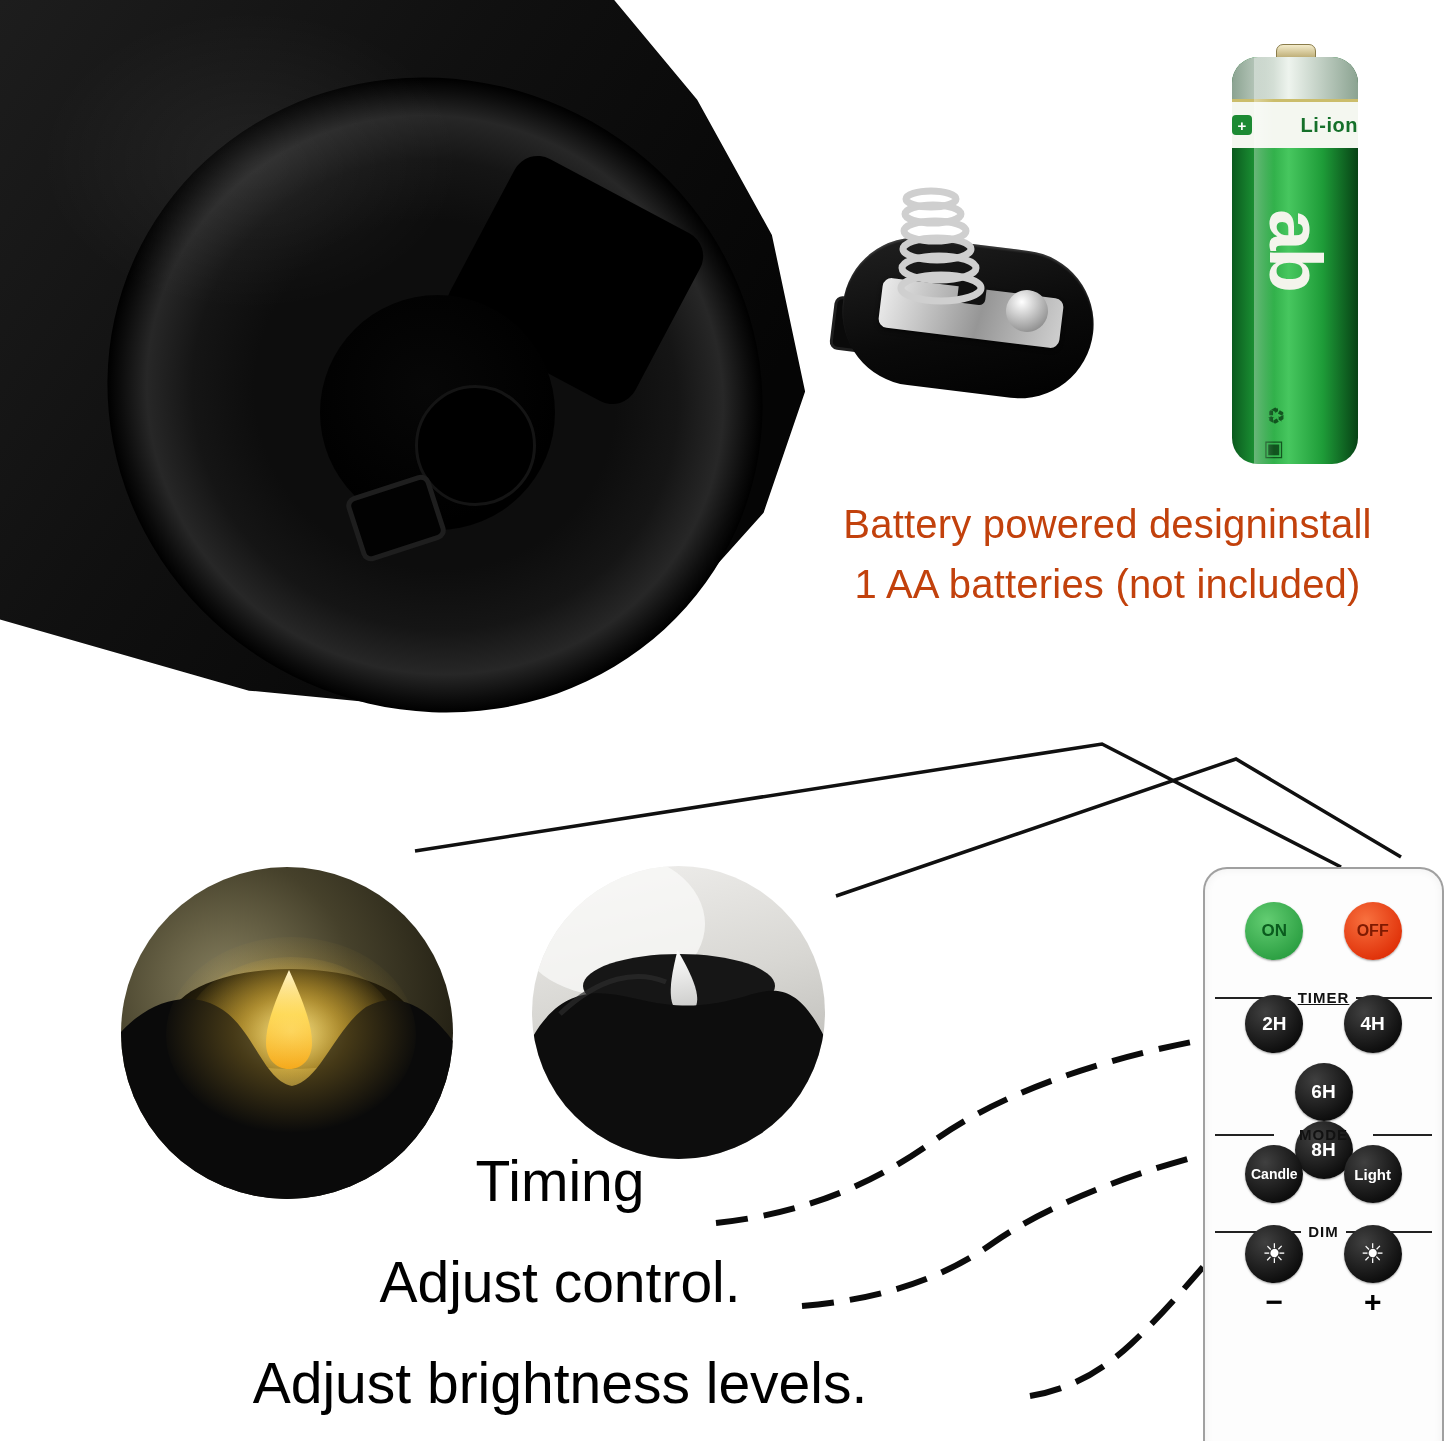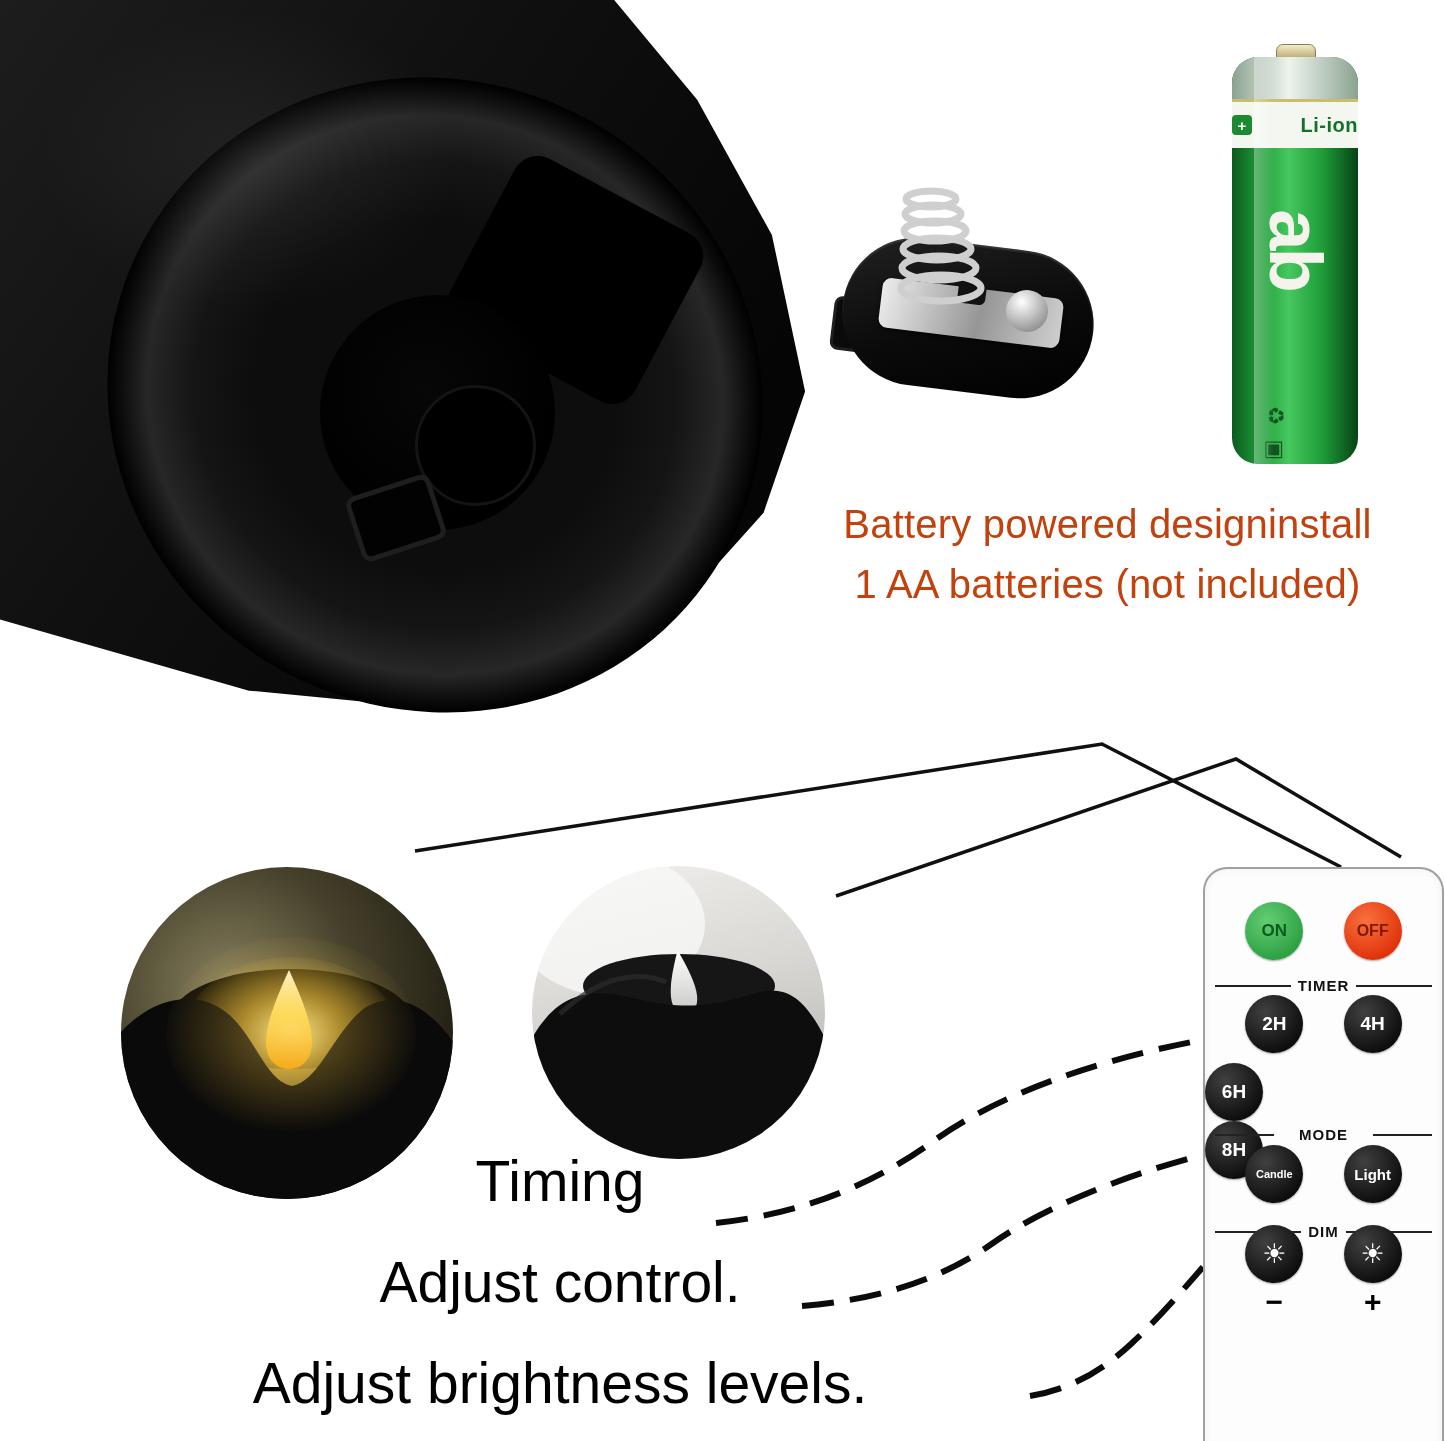--- a/index.html
+++ b/index.html
@@ -131,42 +131,42 @@
   }
   .f-line { margin:0 0 41px 0; line-height:1.05; }
 
   
   .remote {
     position:absolute; left:1203px; top:867px; width:237px; height:580px;
     background:#fdfdfd; border:2px solid #a0a0a0; border-bottom:none;
     border-radius:24px 24px 0 0;
     box-shadow: inset 0 0 10px rgba(0,0,0,0.06);
   }
-  .r-row { position:absolute; left:0; width:100%; display:flex; justify-content:space-evenly; }
+  .r-row { position:absolute; left:0; width:100%; display:flex; justify-content:space-evenly; align-items:center; }
   .row-power { top:33px; }
   .row-t1 { top:126px; }
   .row-t2 { top:194px;flex-direction:column; }
   .row-mode { top:276px; }
   .row-dim { top:356px; }
   .row-pm { top:418px; }
   .r-btn {
     width:58px; height:58px; border-radius:50%; display:flex; align-items:center;
     justify-content:center; font-weight:bold; box-shadow:0 1px 2px rgba(0,0,0,0.35);
   }
   .btn-dark { background: radial-gradient(circle at 35% 30%, #404040, #0d0d0d 74%); color:#fff; font-size:19px; }
   .btn-on  { background: radial-gradient(circle at 38% 32%, #63cd72, #2a9e41 78%); color:#0a5c1e; font-size:17px; }
   .btn-off { background: radial-gradient(circle at 38% 32%, #f8713f, #df2f07 78%); color:#7e1a02; font-size:16px; }
-  .fs-candle { font-size:11px; }
+  .fs-candle { font-size:14px; }
   .fs-light { font-size:15px; }
   .sun-glyph { font-size:27px; font-weight:normal; line-height:1; }
   .r-div {
     position:absolute; left:10px; right:10px; display:flex; align-items:center; gap:7px;
     font-size:15px; font-weight:bold; color:#111; letter-spacing:1px;
   }
-  .div-timer { top:108px; }
+  .div-timer { top:120px;text-decoration:underline; }
   .div-mode { top:257px;gap:25px; }
   .div-dim { top:354px; }
   .div-line { flex:1; height:2px; background:#222; }
   .pm-label { width:58px; text-align:center; font-size:30px; font-weight:bold; color:#000; line-height:1; }
 </style>
 </head>
 <body>
 
 <div class="canvas">
 

